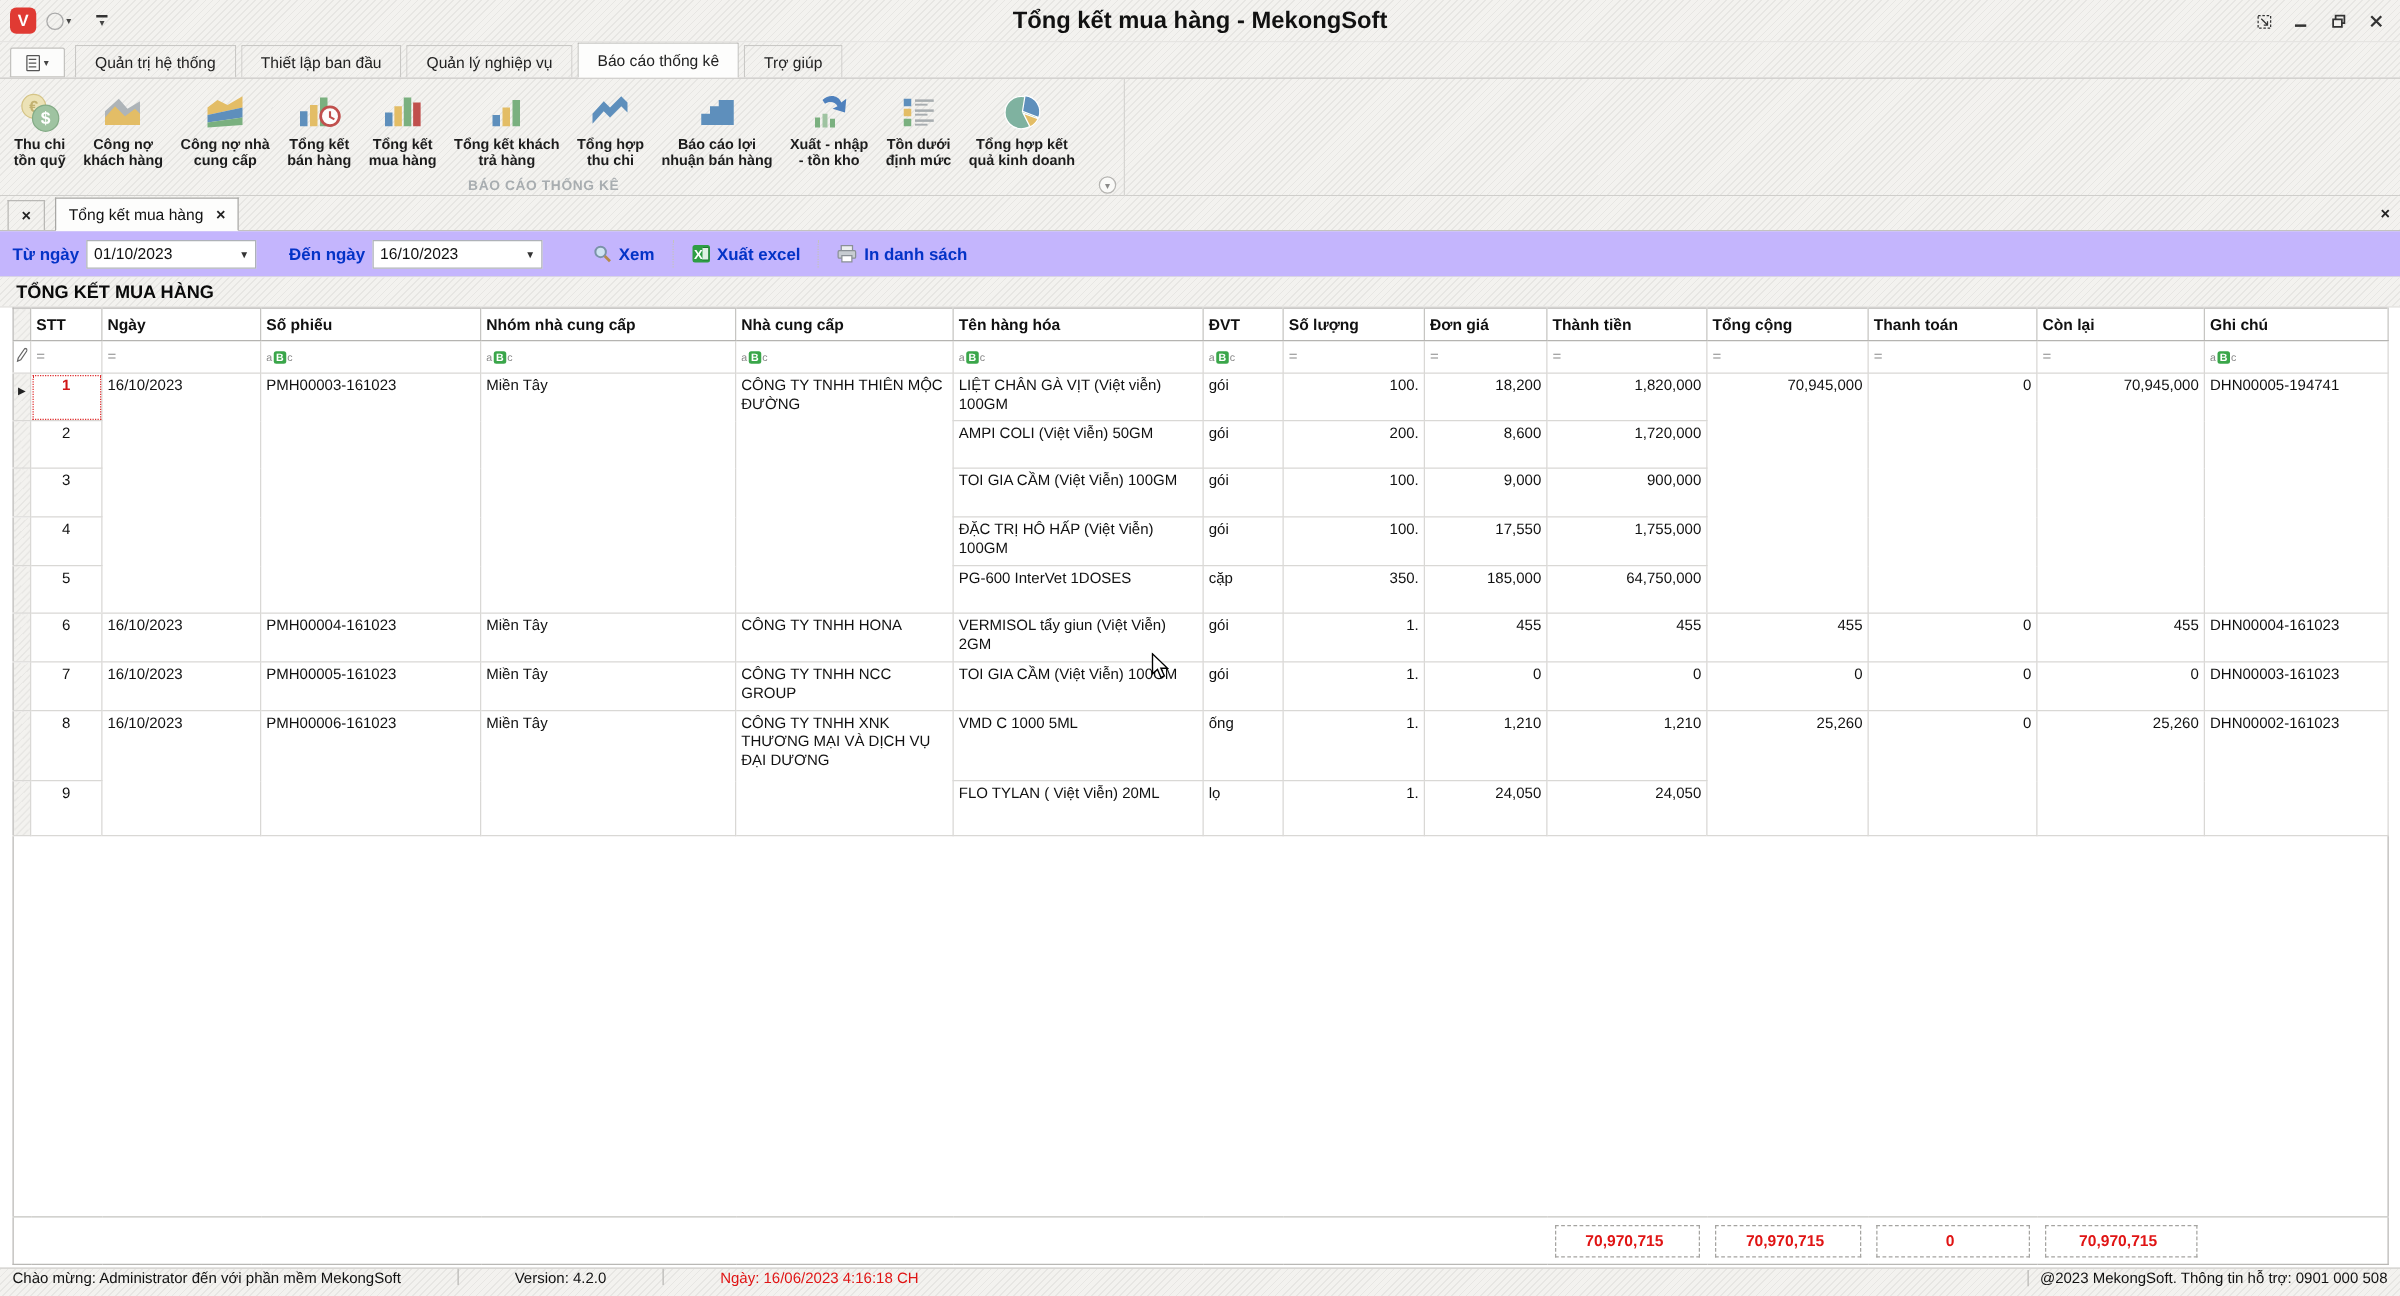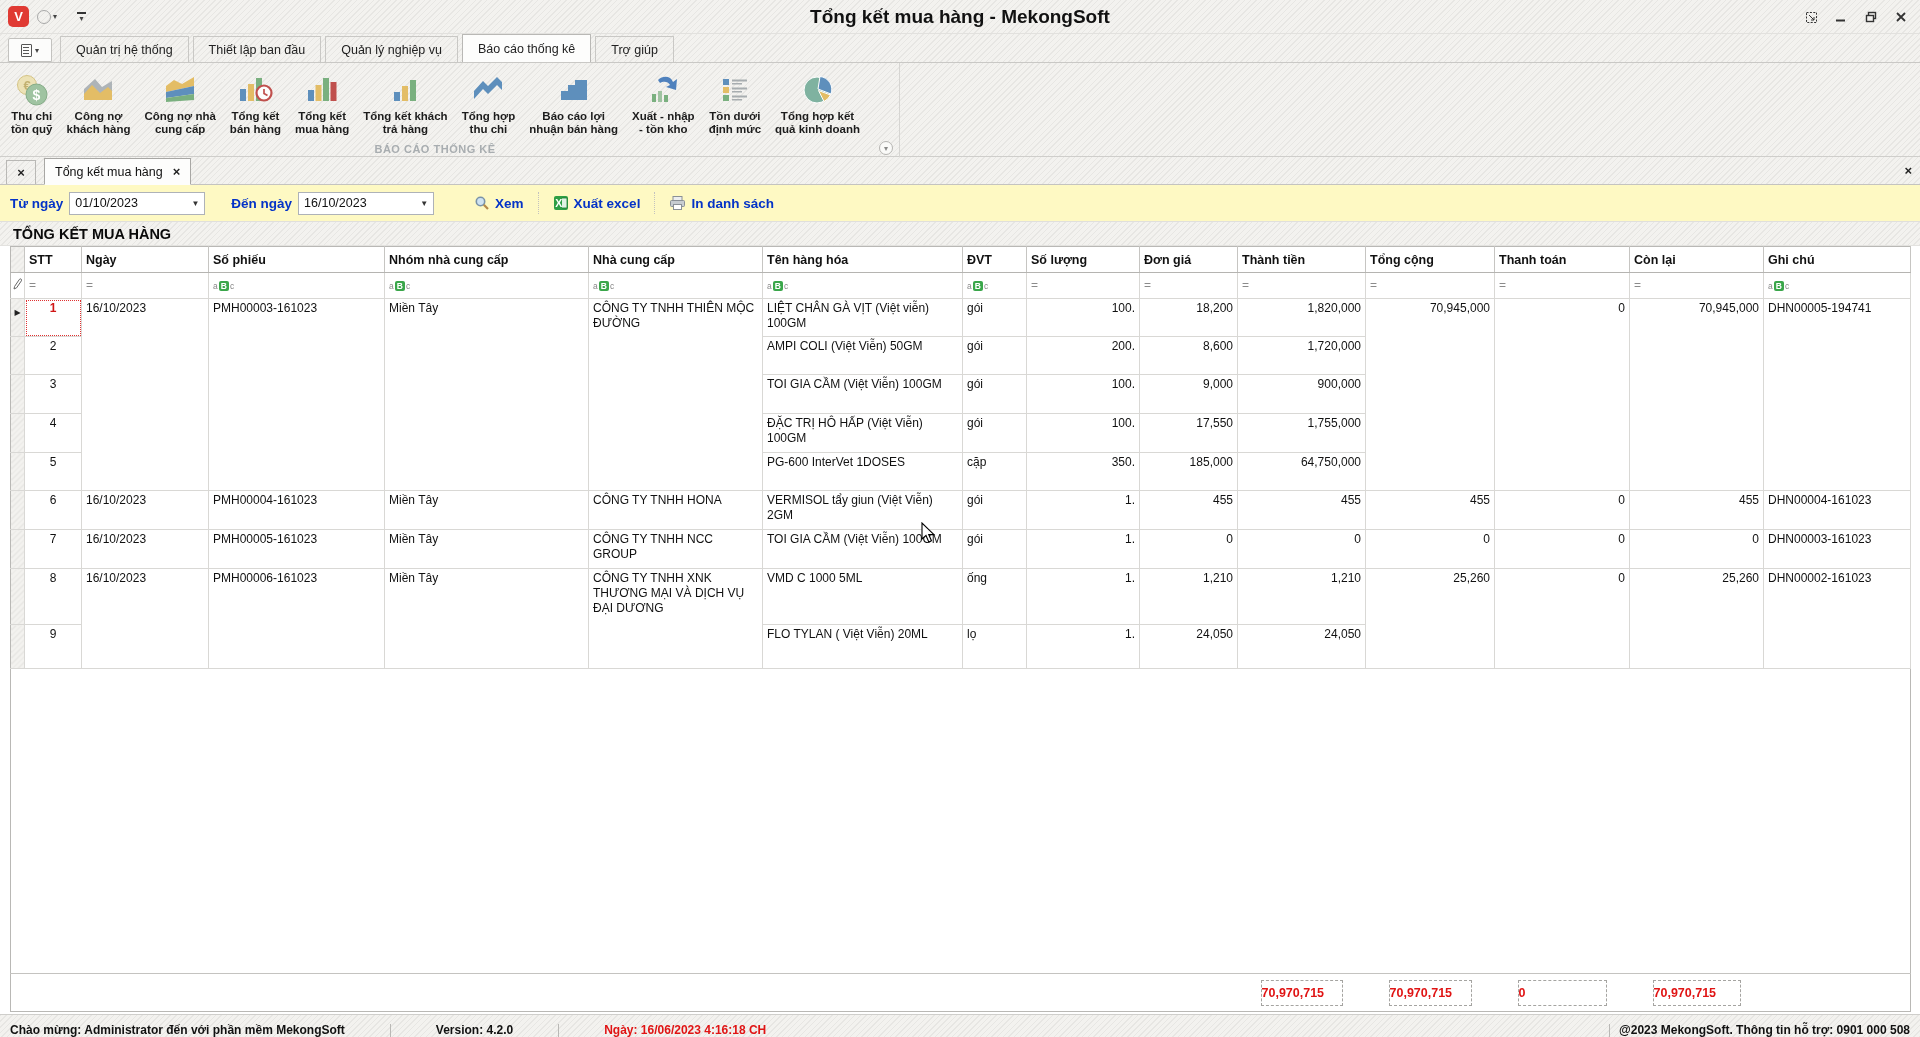--- a/index.html
+++ b/index.html
@@ -50,21 +50,21 @@
   
   .doctabs { position:absolute; top:157px; left:0; width:100%; height:28px; border-bottom:1px solid #c4c3c0; display:flex; align-items:flex-end; }
   .dt-close { width:30px; height:24px; margin-left:6px; border:1px solid #b9b8b5; border-bottom:none; background:transparent;
     display:flex; align-items:center; justify-content:center; font-weight:bold; font-size:13px; color:#222; }
   .dtab { height:27px; margin-left:8px; background:#fdfdfc; border:1px solid #a8a7a4; border-bottom:1px solid #fdfdfc;
     display:flex; align-items:center; padding:0 10px; font-size:12.5px; color:#111; gap:10px; position:relative; top:1px; }
   .dtab .dt-x { font-weight:bold; font-size:13px; color:#222; }
   .dt-right { position:absolute; right:8px; top:6px; font-weight:bold; font-size:13px; color:#222; }
 
   
-  .filterbar { position:absolute; top:185px; left:0; width:100%; height:37px; background:#fef9c3;
+  .filterbar { position:absolute; top:185px; left:0; width:100%; height:37px; background:#c4b5fd;
     display:flex; align-items:center; padding-left:10px; border-bottom:1px solid #e0dfdc; }
   .flabel { color:#0433c7; font-size:13.5px; font-weight:bold; margin-right:6px; }
   .combo { width:136px; height:23px; border:1px solid #aeb2b8; background:#fff; display:flex; align-items:center;
     justify-content:space-between; padding:0 5px; font-size:12.5px; color:#111; margin-right:26px; }
   .combo .arr { font-size:8px; color:#333; }
   .fbtn { display:flex; align-items:center; gap:5px; color:#0433c7; font-size:13.5px; font-weight:bold; padding:0 14px; }
   .fsep { width:1px; height:22px; border-left:1px dotted #c3c2bf; }
 
   
   .content { position:absolute; top:222px; left:0; width:100%; bottom:23px; background:#fff; }
@@ -82,26 +82,26 @@
   .grid td.focus { outline:1px dotted #e03030; outline-offset:-2px; }
   .grid td.ind, .grid th.ind { background-color:#f3f2ef;
     background-image:repeating-linear-gradient(315deg, rgba(0,0,0,0.05) 0 1px, transparent 1px 4px);
     padding:2px 1px; text-align:center; }
   .grid td.arrow { font-size:8px; color:#222; padding-top:6px; }
   .grid tr.frow td { height:26px; color:#8b8b8b; font-size:12px; background:#fff; vertical-align:middle; }
   .abc { display:inline-flex; align-items:center; font-size:8.5px; color:#888; line-height:10px; }
   .abc b { background:#3aa64a; color:#fff; border-radius:2px; padding:0 2px; margin:0 1px; font-size:8.5px; }
   .grid tr.filler td { border-right:none; border-bottom:none; background:#fff; }
   .grid tr.foot td { border-top:1px solid #c4c3c0; border-right:none; border-bottom:none; height:38px; vertical-align:middle; }
-  .total-box { border:1px dashed #a5a4a1; height:26px; line-height:24px; margin:0 19px; padding-right:4px;
-    text-align:left; color:#e01414; font-weight:bold; font-size:12.5px; }
+  .total-box { border:1px dashed #a5a4a1; height:26px; line-height:24px; margin:0 2px; padding-right:4px;
+    text-align:center; color:#e01414; font-weight:bold; font-size:12.5px; }
 
   
   .statusbar { position:absolute; bottom:0; left:0; width:100%; height:23px; border-top:1px solid #cfcecb;
-    display:flex; align-items:flex-end; font-size:12px; font-weight:bold; color:#111; padding:0 10px;gap:36px; }
+    display:flex; align-items:flex-start; font-size:12px; font-weight:normal; color:#111; padding:0 10px;gap:36px; }
   .sb-sep { width:1px; height:13px; background:#b9b8b5; margin:0 9px; }
   .sb-red { color:#e01414; }
   .sb-right { margin-left:auto; display:flex; align-items:center; }
 
   .cursor { position:absolute; left:920px; top:522px; z-index:50; pointer-events:none; }
 </style>
 </head>
 <body>
 
 <div class="screen">

